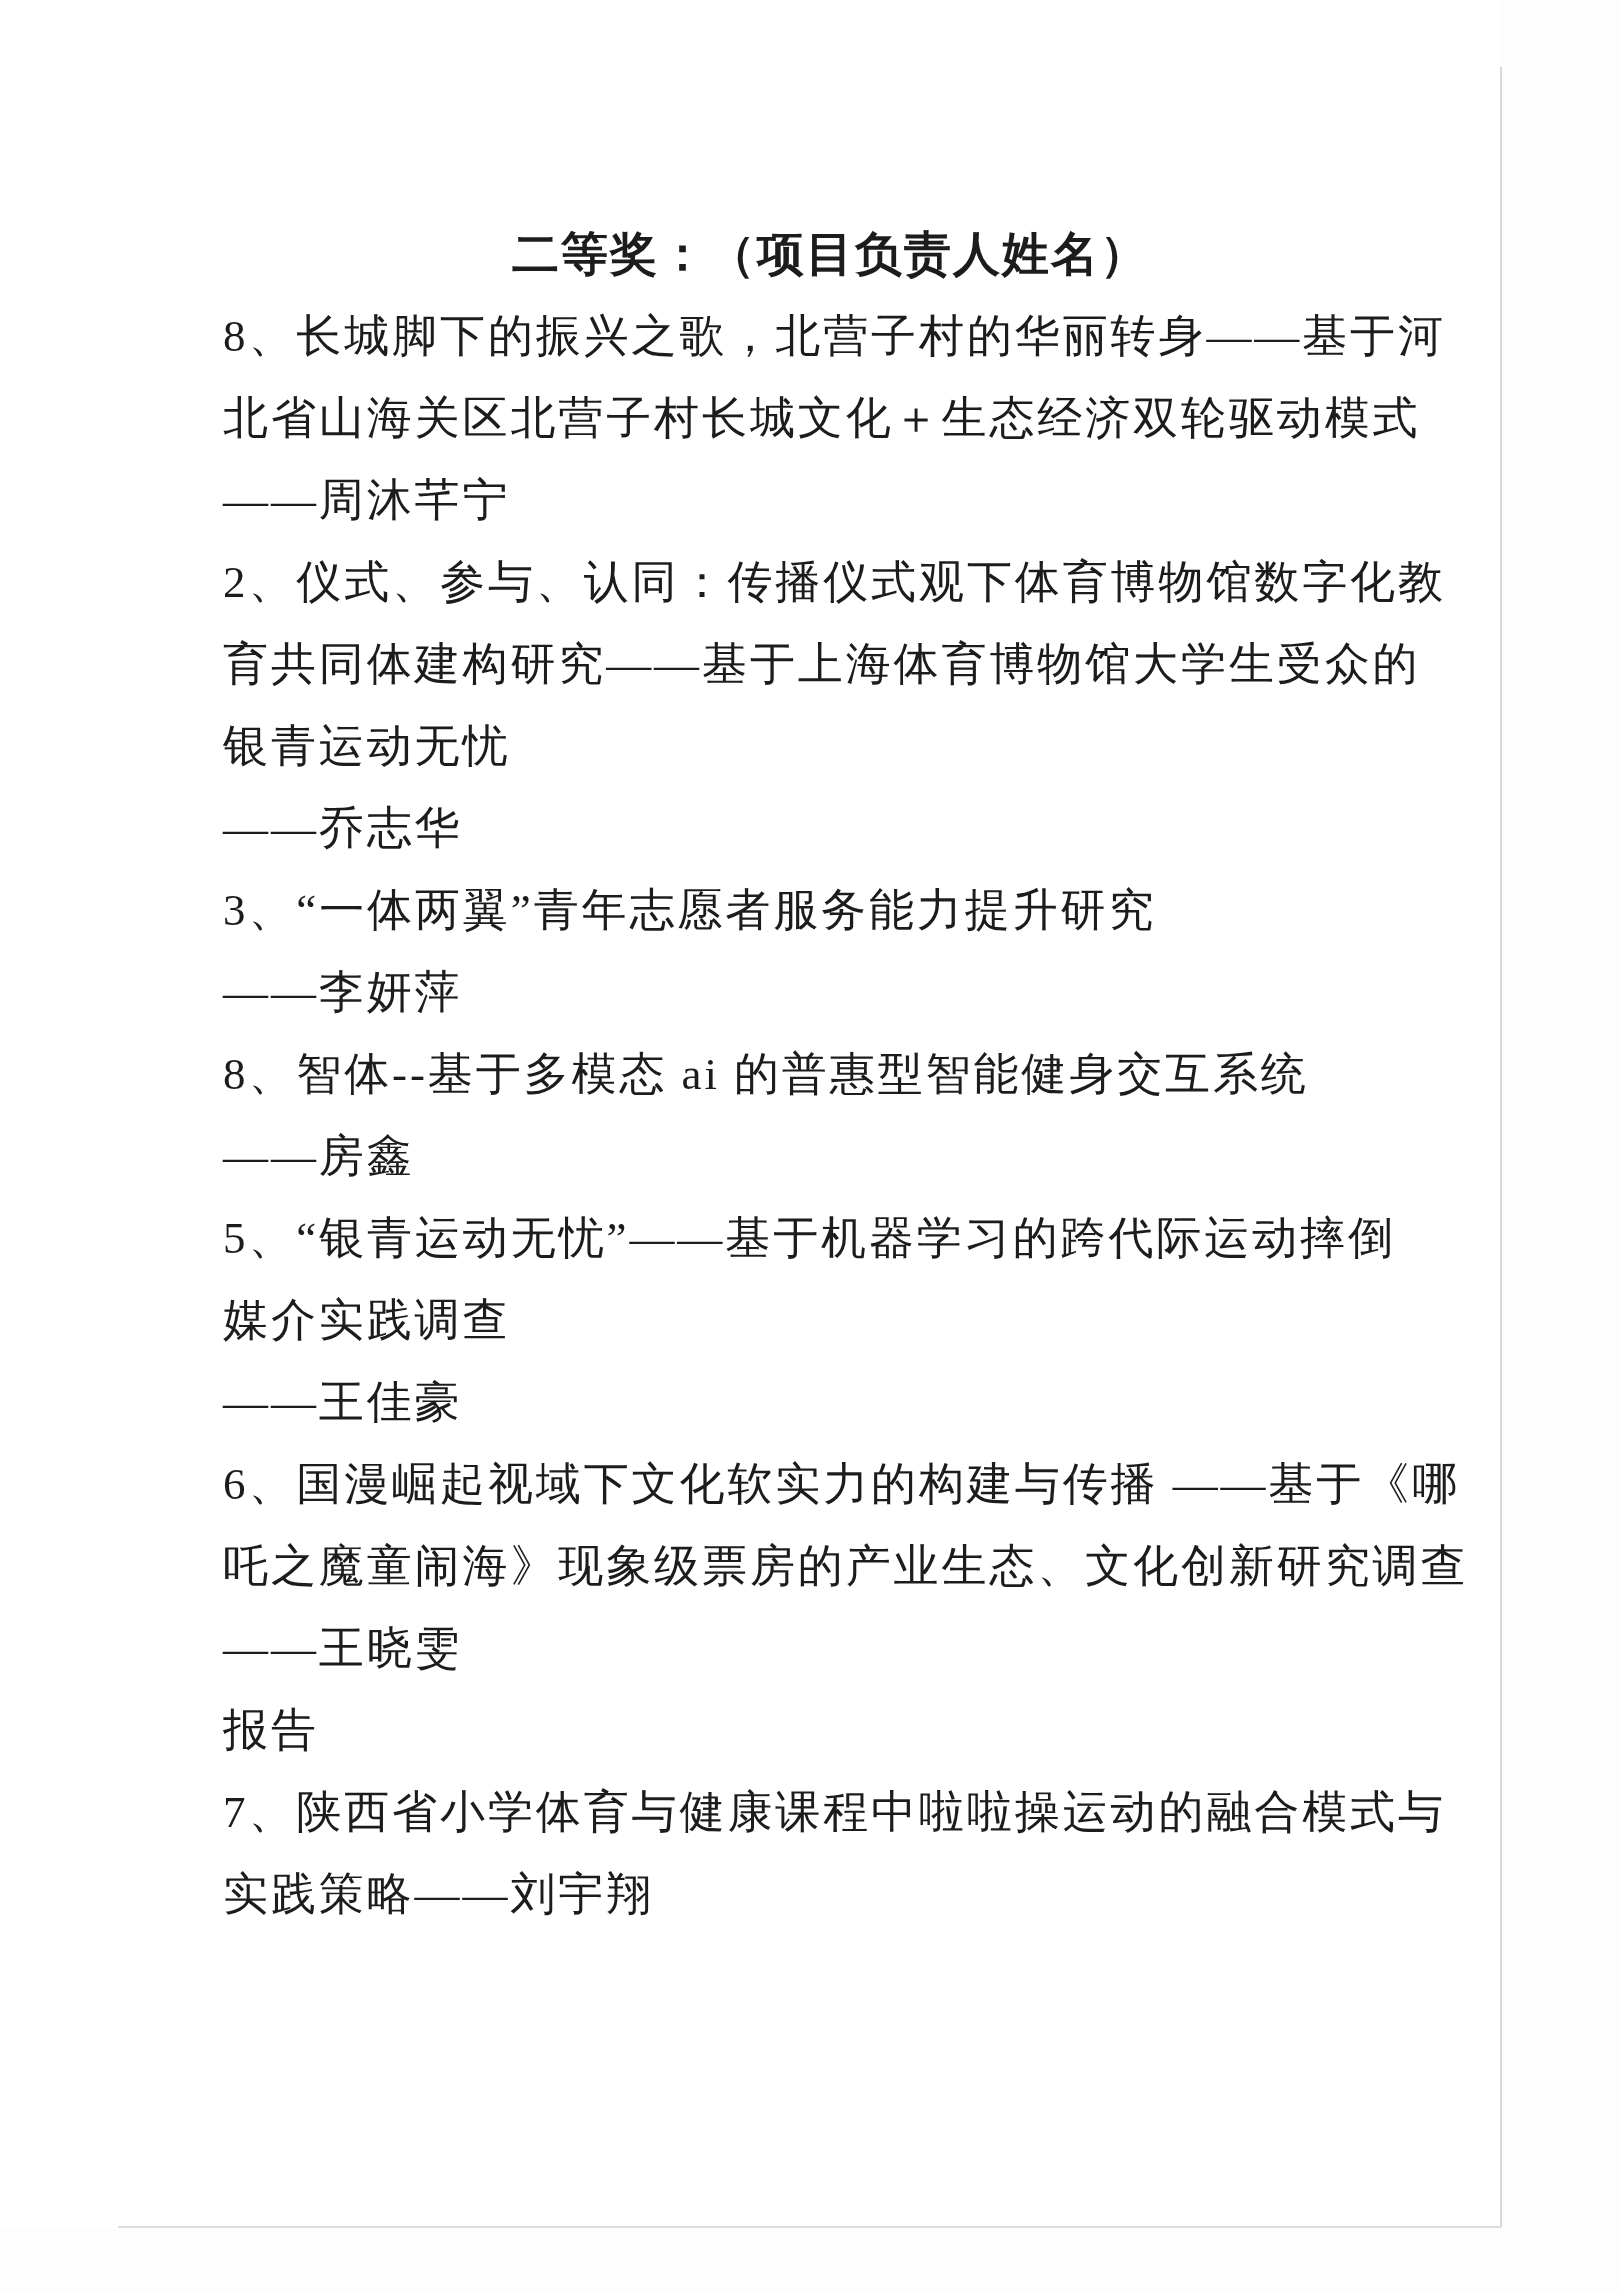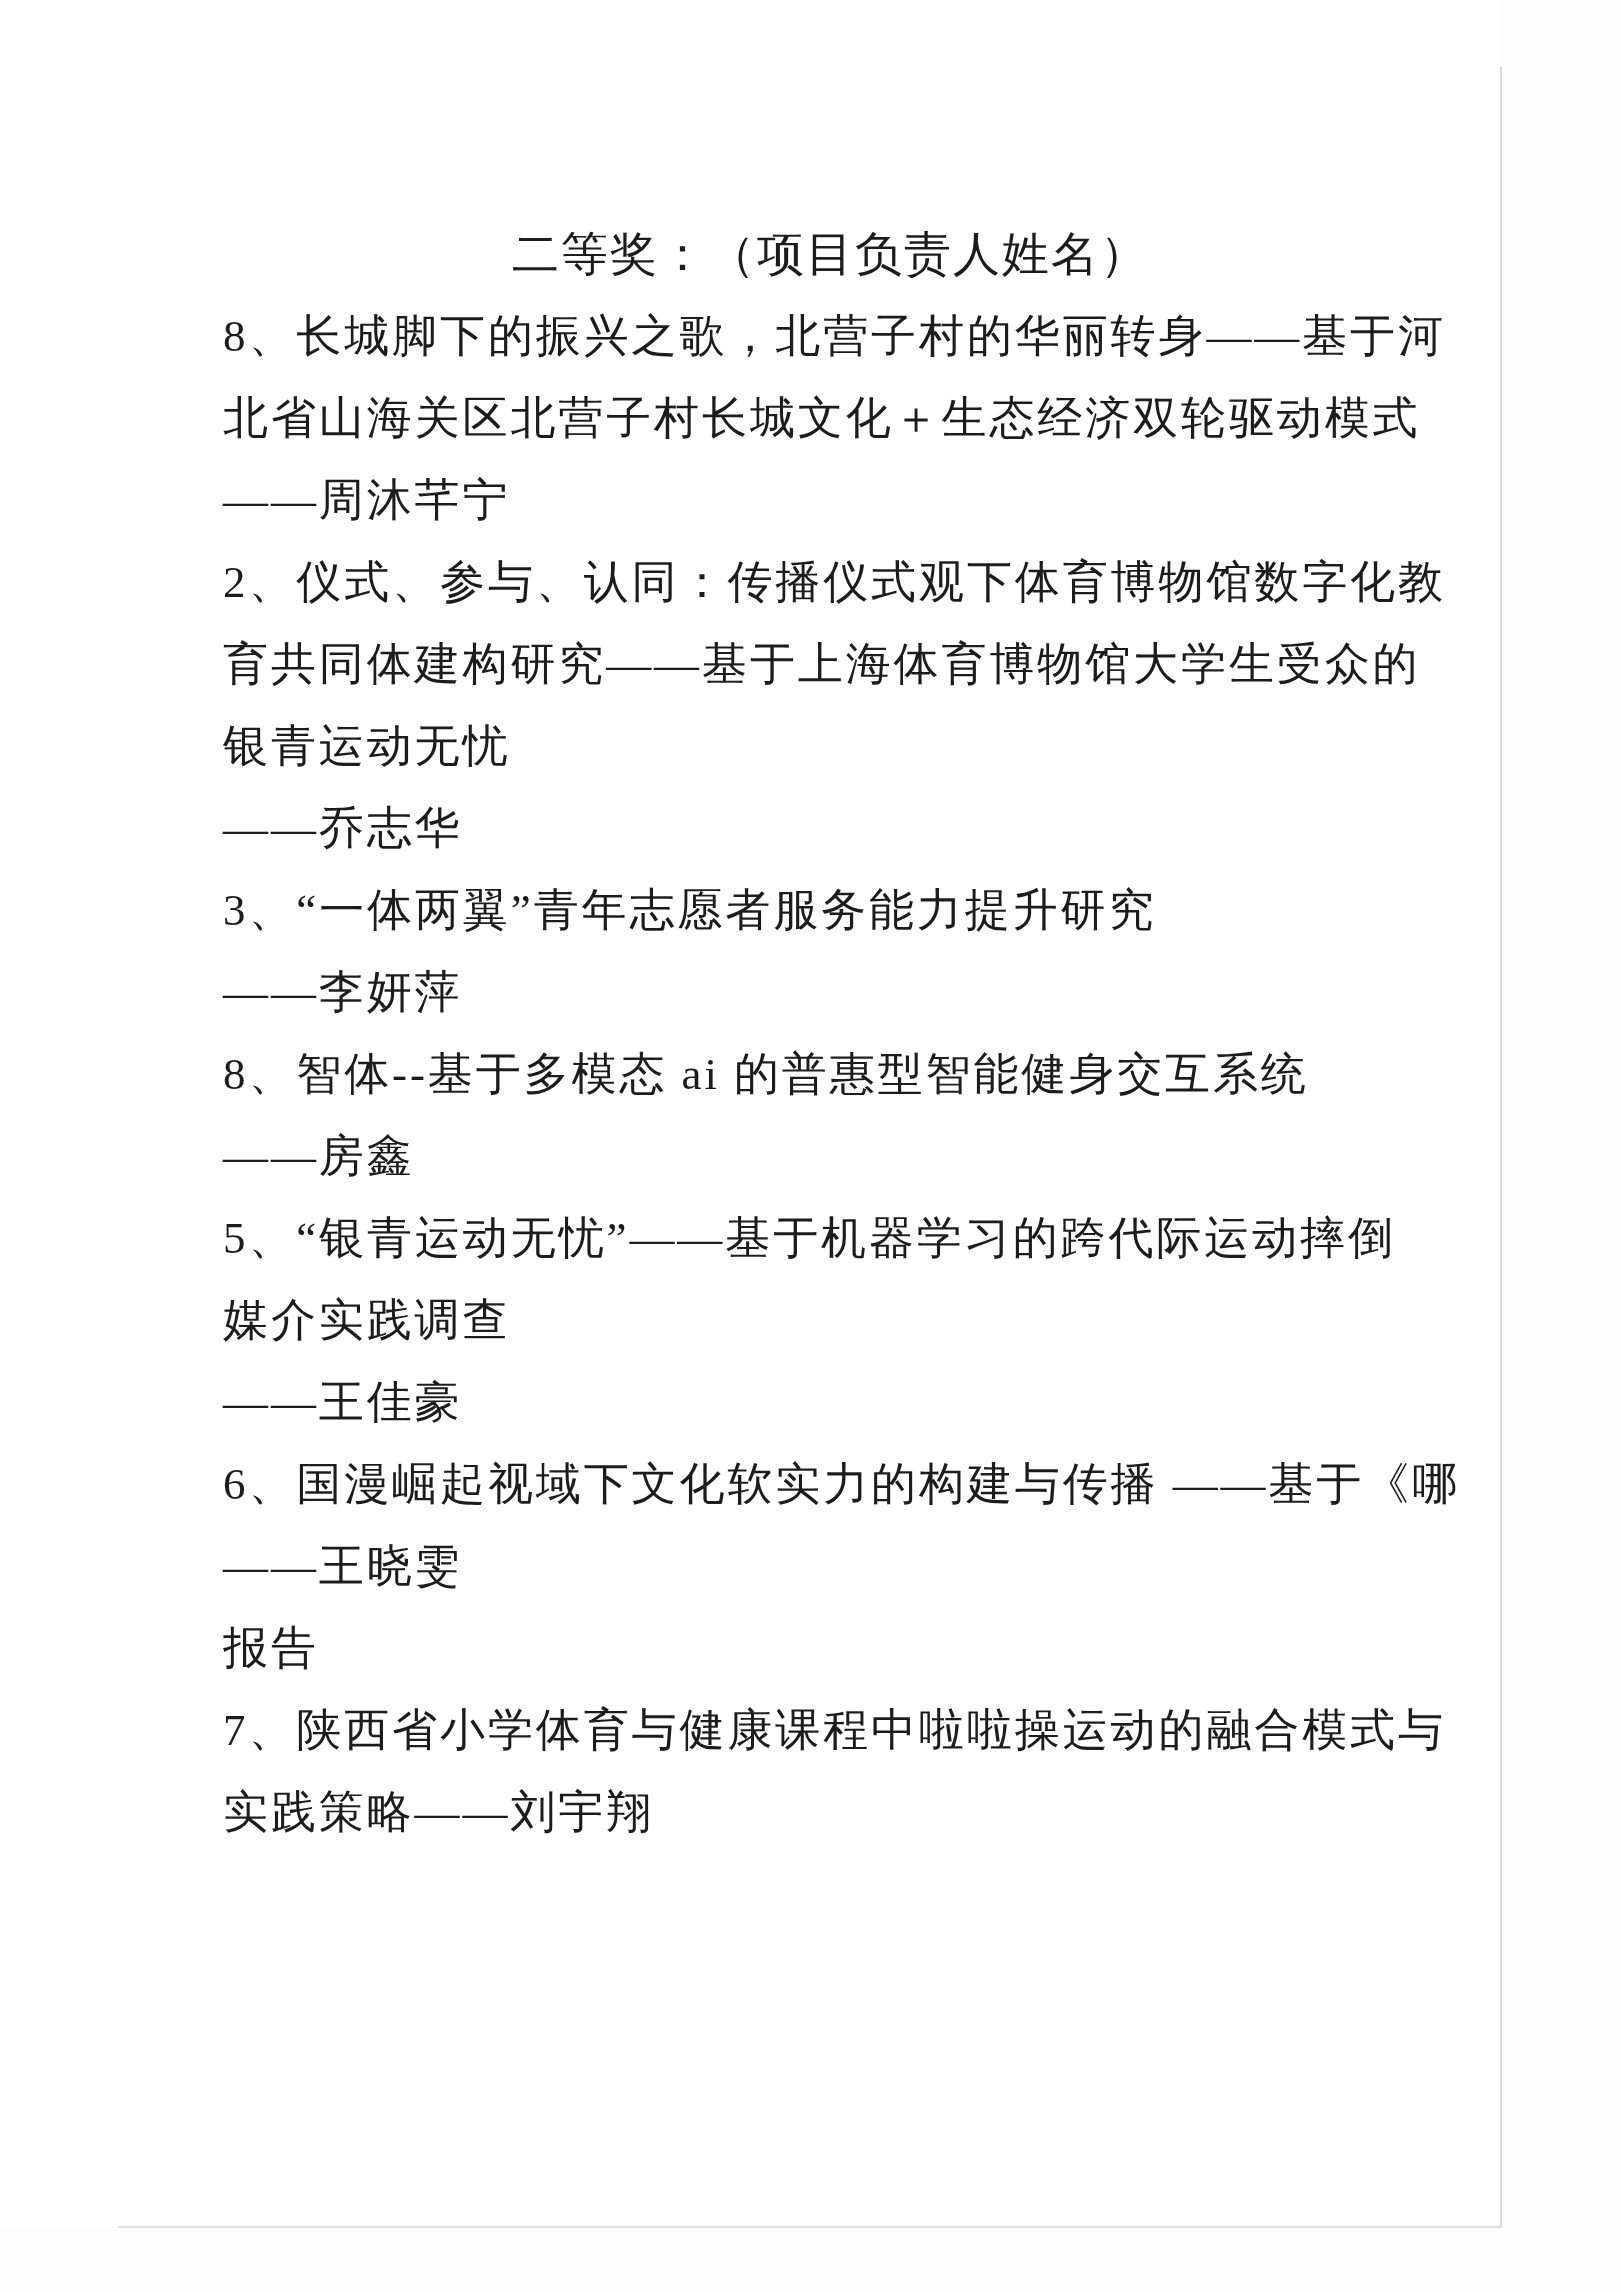--- a/index.html
+++ b/index.html
@@ -42,21 +42,21 @@
     position: absolute;
     left: 223px;
     top: 213px;
     width: 1215px;
     color: #1c1c1c;
   }
   .doc-title {
     height: 82px;
     line-height: 82px;
     font-size: 47px;
-    font-weight: normal;
+    font-weight: bold;
     letter-spacing: 2px;
     text-align: center;
     white-space: nowrap;
   }
   .line {
     height: 82px;
     line-height: 82px;
     font-size: 45px;
     letter-spacing: 2.9px;
     white-space: nowrap;
@@ -85,19 +85,20 @@
   <div class="line">——李妍萍</div>
 
   <div class="line">8、智体--基于多模态 ai 的普惠型智能健身交互系统</div>
   <div class="line">——房鑫</div>
 
   <div class="line">5、“银青运动无忧”——基于机器学习的跨代际运动摔倒</div>
   <div class="line">媒介实践调查</div>
   <div class="line">——王佳豪</div>
 
   <div class="line">6、国漫崛起视域下文化软实力的构建与传播 ——基于《哪</div>
+  <div class="line">吒之魔童闹海》现象级票房的产业生态、文化创新研究调查</div>
   <div class="line">——王晓雯</div>
   <div class="line">报告</div>
 
   <div class="line">7、陕西省小学体育与健康课程中啦啦操运动的融合模式与</div>
   <div class="line">实践策略——刘宇翔</div>
 </div>
 
 
 </body></html>

